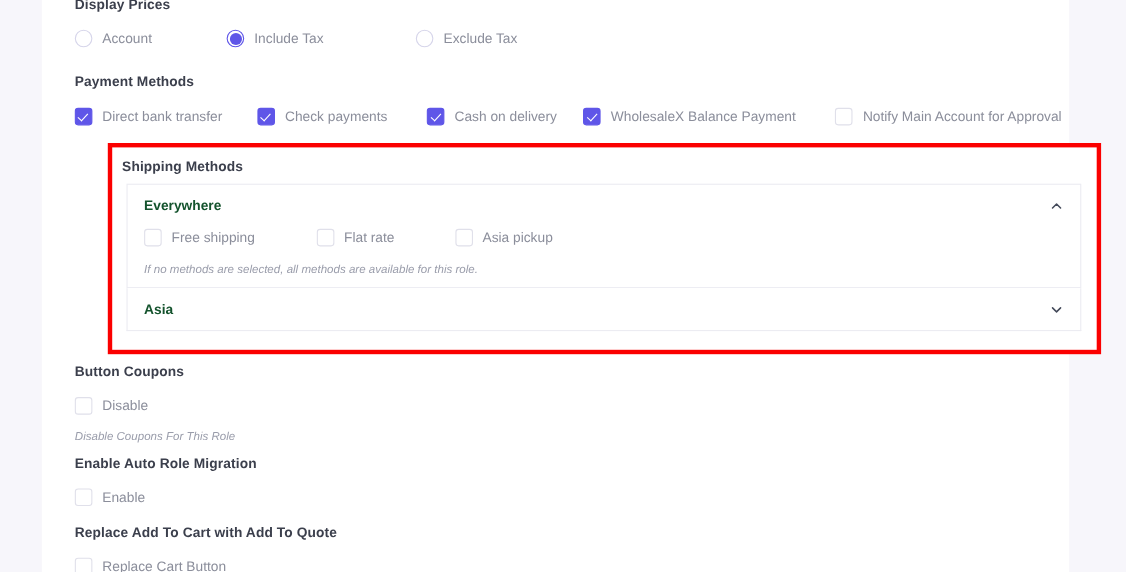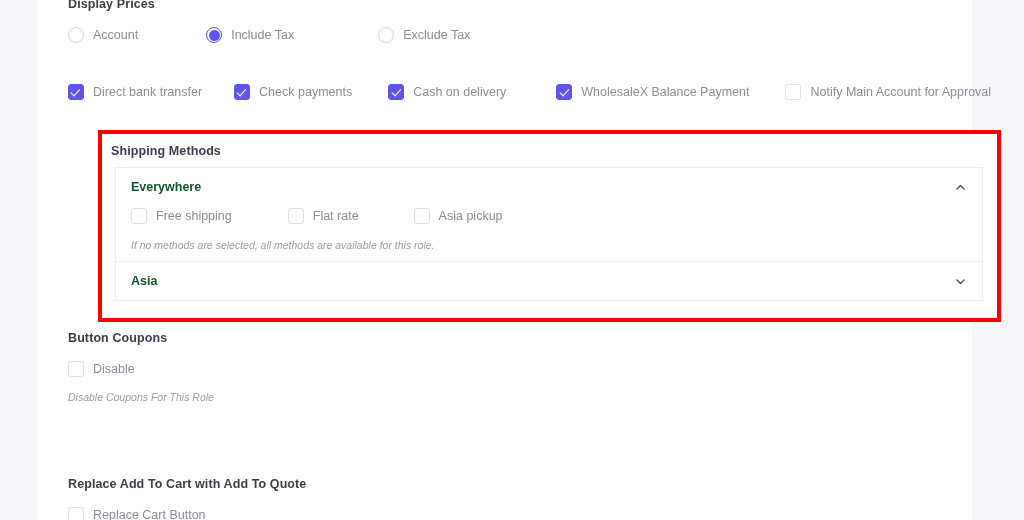--- a/index.html
+++ b/index.html
@@ -115,21 +115,21 @@
   #display-prices-block .opts { margin-top: 16px; display: flex; }
   #display-prices-block .opt:nth-child(1) { margin-left: 0; }
   #display-prices-block .opt:nth-child(2) { margin-left: 68px; }
   #display-prices-block .opt:nth-child(3) { margin-left: 84px; }
 
   #payment-methods-block { position: absolute; left: 30px; top: 67px; }
   #payment-methods-block .opts { margin-top: 17px; display: flex; }
   #payment-methods-block .opt:nth-child(1) { margin-left: 0; }
   #payment-methods-block .opt:nth-child(2) { margin-left: 32px; }
   #payment-methods-block .opt:nth-child(3) { margin-left: 36px; }
-  #payment-methods-block .opt:nth-child(4) { margin-left: 50px; }
+  #payment-methods-block .opt:nth-child(4) { margin-left: 24px; }
   #payment-methods-block .opt:nth-child(5) { margin-left: 36px; }
 
   
   .highlight-box {
     position: absolute;
     left: 60px;
     top: 130px;
     width: 903px;
     height: 192px;
     border: 4px solid #fb0000;
@@ -214,20 +214,21 @@
           <span class="opt-label">Include Tax</span>
         </div>
         <div class="opt">
           <span class="radio"></span>
           <span class="opt-label">Exclude Tax</span>
         </div>
       </div>
     </div>
 
     <div id="payment-methods-block">
+      <div class="section-title">Payment Methods</div>
       <div class="opts">
         <div class="opt">
           <span class="cbx checked"></span>
           <span class="opt-label">Direct bank transfer</span>
         </div>
         <div class="opt">
           <span class="cbx checked"></span>
           <span class="opt-label">Check payments</span>
         </div>
         <div class="opt">
@@ -294,20 +295,27 @@
 
     <div class="sub-block" id="disable-coupons-block">
       <div class="section-title">Button Coupons</div>
       <div class="opt">
         <span class="cbx"></span>
         <span class="opt-label">Disable</span>
       </div>
       <span class="helper">Disable Coupons For This Role</span>
     </div>
 
+    <div class="sub-block" id="auto-role-block">
+      <div class="section-title">Enable Auto Role Migration</div>
+      <div class="opt">
+        <span class="cbx"></span>
+        <span class="opt-label">Enable</span>
+      </div>
+    </div>
 
     <div class="sub-block" id="replace-cart-block">
       <div class="section-title">Replace Add To Cart with Add To Quote</div>
       <div class="opt">
         <span class="cbx"></span>
         <span class="opt-label">Replace Cart Button</span>
       </div>
     </div>
 
   </div>

